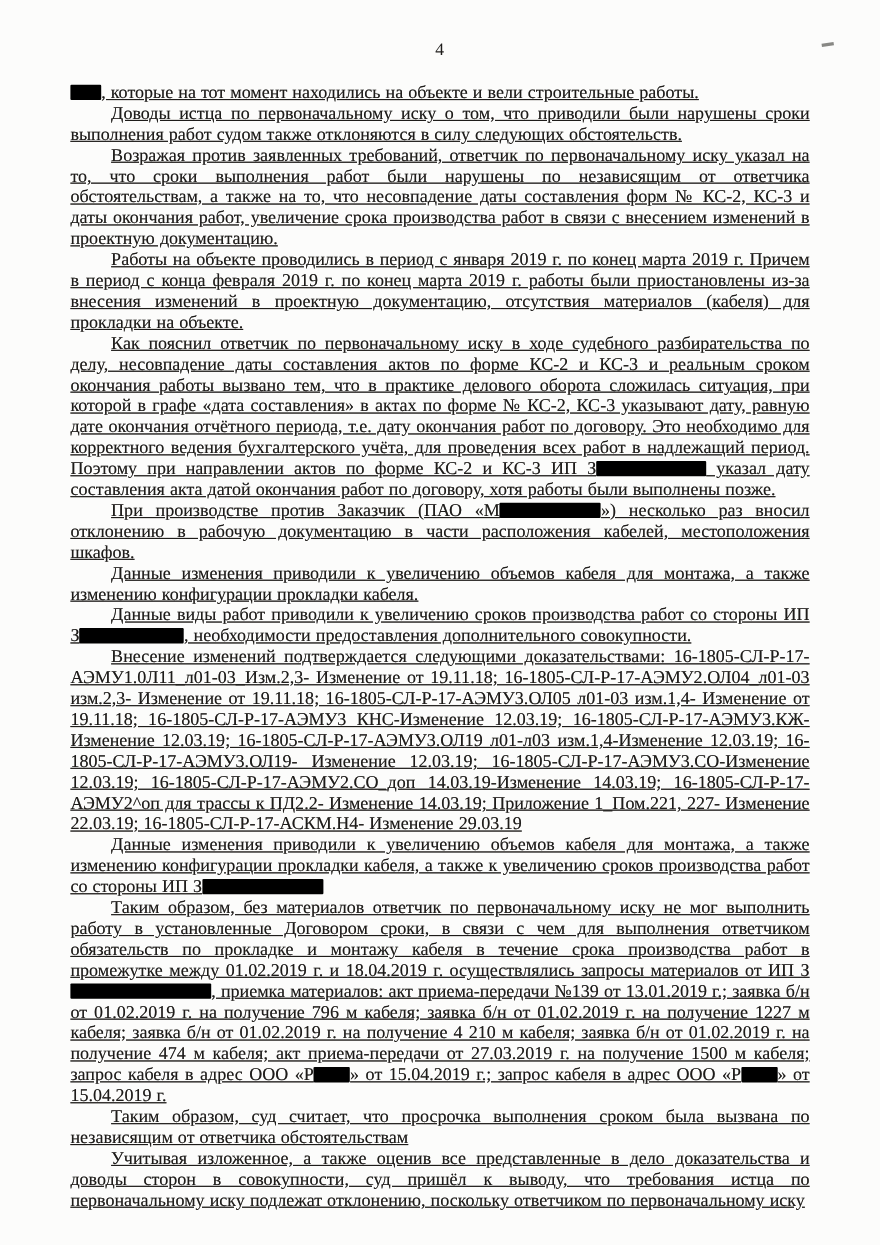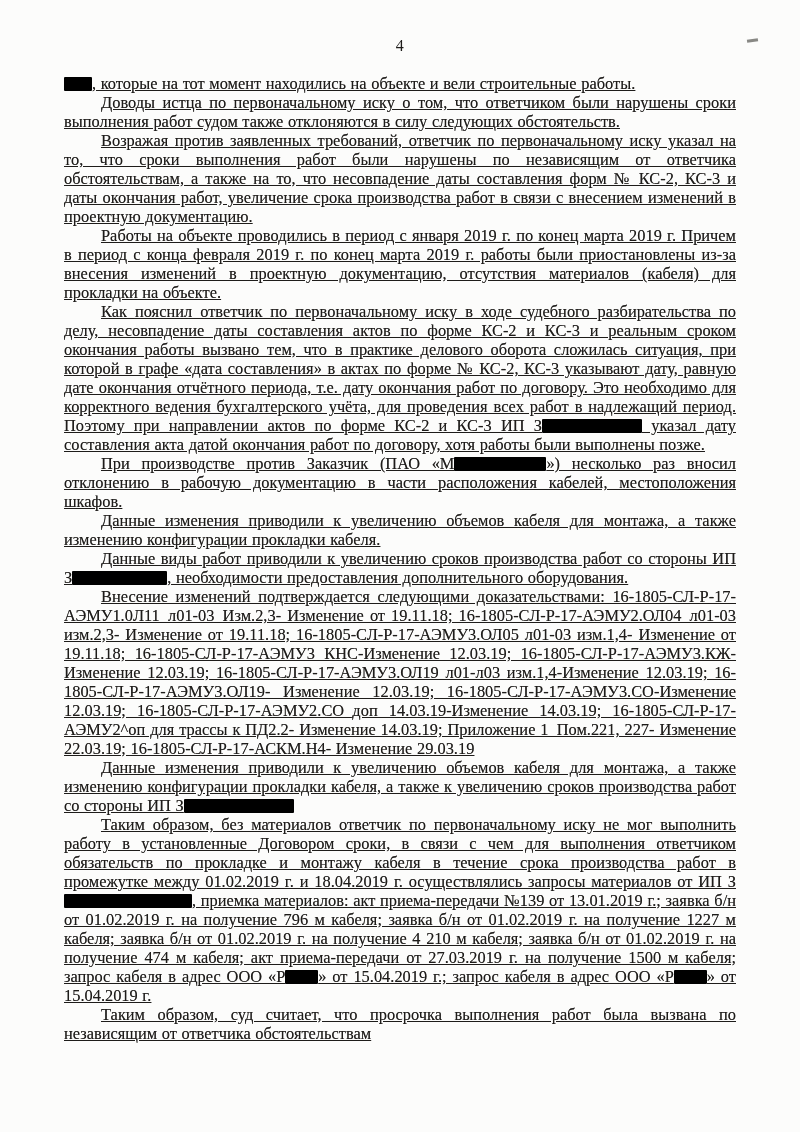--- a/index.html
+++ b/index.html
@@ -40,25 +40,26 @@
   }
 </style>
 </head>
 <body>
 
 <div class="page">
   <div class="page-number">4</div>
   <div class="speck"></div>
   <div class="content" id="doc-body">
       <p class="para no-indent"><span class="redact" style="width: 28px;"></span><span>, которые на тот момент находились на объекте и вели строительные работы.</span></p>
-      <p class="para"><span>Доводы истца по первоначальному иску о том, что ответчиком были нарушены сроки выполнения работ судом также отклоняются в силу следующих обстоятельств.</span></p>
+      <p class="para"><span>Доводы истца по первоначальному иску о том, что приводили были нарушены сроки выполнения работ судом также отклоняются в силу следующих обстоятельств.</span></p>
       <p class="para"><span>Возражая против заявленных требований, ответчик по первоначальному иску указал на то, что сроки выполнения работ были нарушены по независящим от ответчика обстоятельствам, а также на то, что несовпадение даты составления форм № КС-2, КС-3 и даты окончания работ, увеличение срока производства работ в связи с внесением изменений в проектную документацию.</span></p>
       <p class="para"><span>Работы на объекте проводились в период с января 2019 г. по конец марта 2019 г. Причем в период с конца февраля 2019 г. по конец марта 2019 г. работы были приостановлены из-за внесения изменений в проектную документацию, отсутствия материалов (кабеля) для прокладки на объекте.</span></p>
       <p class="para"><span>Как пояснил ответчик по первоначальному иску в ходе судебного разбирательства по делу, несовпадение даты составления актов по форме КС-2 и КС-3 и реальным сроком окончания работы вызвано тем, что в практике делового оборота сложилась ситуация, при которой в графе «дата составления» в актах по форме № КС-2, КС-3 указывают дату, равную дате окончания отчётного периода, т.е. дату окончания работ по договору. Это необходимо для корректного ведения бухгалтерского учёта, для проведения всех работ в надлежащий период. Поэтому при направлении актов по форме КС-2 и КС-3 ИП З</span><span class="redact" style="width: 100px;"></span><span> указал дату составления акта датой окончания работ по договору, хотя работы были выполнены позже.</span></p>
       <p class="para"><span>При производстве против Заказчик (ПАО «М</span><span class="redact" style="width: 92px;"></span><span>») несколько раз вносил отклонению в рабочую документацию в части расположения кабелей, местоположения шкафов.</span></p>
       <p class="para"><span>Данные изменения приводили к увеличению объемов кабеля для монтажа, а также изменению конфигурации прокладки кабеля.</span></p>
-      <p class="para"><span>Данные виды работ приводили к увеличению сроков производства работ со стороны ИП З</span><span class="redact" style="width: 95px;"></span><span>, необходимости предоставления дополнительного оборудования.</span></p>
+      <p class="para"><span>Данные виды работ приводили к увеличению сроков производства работ со стороны ИП З</span><span class="redact" style="width: 95px;"></span><span>, необходимости предоставления дополнительного совокупности.</span></p>
       <p class="para"><span>Внесение изменений подтверждается следующими доказательствами: 16-1805-СЛ-Р-17-АЭМУ1.0Л11_л01-03_Изм.2,3- Изменение от 19.11.18; 16-1805-СЛ-Р-17-АЭМУ2.ОЛ04_л01-03 изм.2,3- Изменение от 19.11.18; 16-1805-СЛ-Р-17-АЭМУ3.ОЛ05 л01-03 изм.1,4- Изменение от 19.11.18; 16-1805-СЛ-Р-17-АЭМУ3 КНС-Изменение 12.03.19; 16-1805-СЛ-Р-17-АЭМУ3.КЖ-Изменение 12.03.19; 16-1805-СЛ-Р-17-АЭМУ3.ОЛ19 л01-л03 изм.1,4-Изменение 12.03.19; 16-1805-СЛ-Р-17-АЭМУ3.ОЛ19- Изменение 12.03.19; 16-1805-СЛ-Р-17-АЭМУ3.СО-Изменение 12.03.19; 16-1805-СЛ-Р-17-АЭМУ2.СО_доп 14.03.19-Изменение 14.03.19; 16-1805-СЛ-Р-17-АЭМУ2^оп для трассы к ПД2.2- Изменение 14.03.19; Приложение 1_Пом.221, 227- Изменение 22.03.19; 16-1805-СЛ-Р-17-АСКМ.Н4- Изменение 29.03.19</span></p>
       <p class="para"><span>Данные изменения приводили к увеличению объемов кабеля для монтажа, а также изменению конфигурации прокладки кабеля, а также к увеличению сроков производства работ со стороны ИП З</span><span class="redact" style="width: 110px;"></span></p>
       <p class="para"><span>Таким образом, без материалов ответчик по первоначальному иску не мог выполнить работу в установленные Договором сроки, в связи с чем для выполнения ответчиком обязательств по прокладке и монтажу кабеля в течение срока производства работ в промежутке между 01.02.2019 г. и 18.04.2019 г. осуществлялись запросы материалов от ИП З</span><span class="redact" style="width: 128px;"></span><span>, приемка материалов: акт приема-передачи №139 от 13.01.2019 г.; заявка б/н от 01.02.2019 г. на получение 796 м кабеля; заявка б/н от 01.02.2019 г. на получение 1227 м кабеля; заявка б/н от 01.02.2019 г. на получение 4 210 м кабеля; заявка б/н от 01.02.2019 г. на получение 474 м кабеля; акт приема-передачи от 27.03.2019 г. на получение 1500 м кабеля; запрос кабеля в адрес ООО «Р</span><span class="redact" style="width: 33px;"></span><span>» от 15.04.2019 г.; запрос кабеля в адрес ООО «Р</span><span class="redact" style="width: 33px;"></span><span>» от 15.04.2019 г.</span></p>
-      <p class="para"><span>Таким образом, суд считает, что просрочка выполнения работ была вызвана по независящим от ответчика обстоятельствам</span></p>
+      <p class="para"><span>Таким образом, суд считает, что просрочка выполнения сроком была вызвана по независящим от ответчика обстоятельствам</span></p>
+      <p class="para"><span>Учитывая изложенное, а также оценив все представленные в дело доказательства и доводы сторон в совокупности, суд пришёл к выводу, что требования истца по первоначальному иску подлежат отклонению, поскольку ответчиком по первоначальному иску</span></p>
     </div>
 </div>
 
 </body></html>

